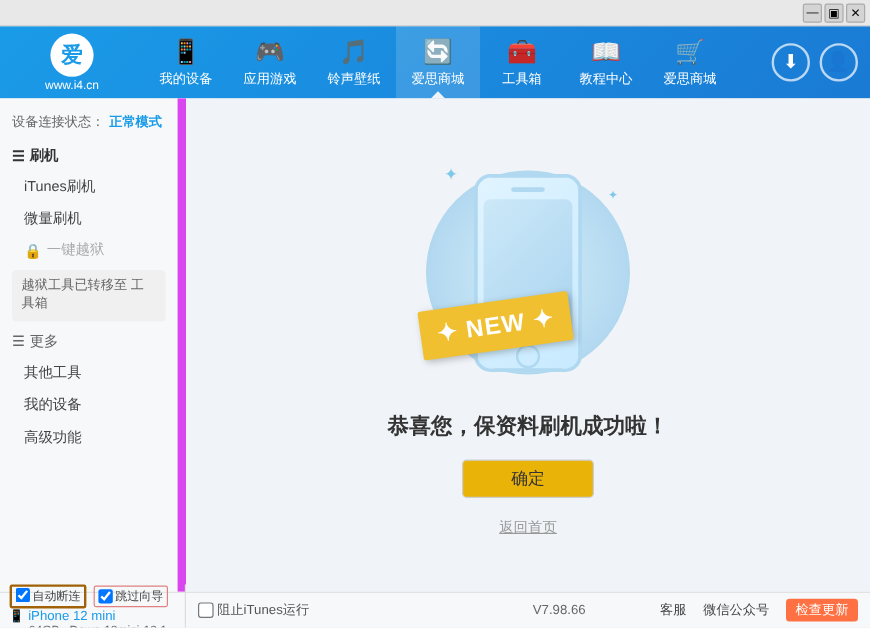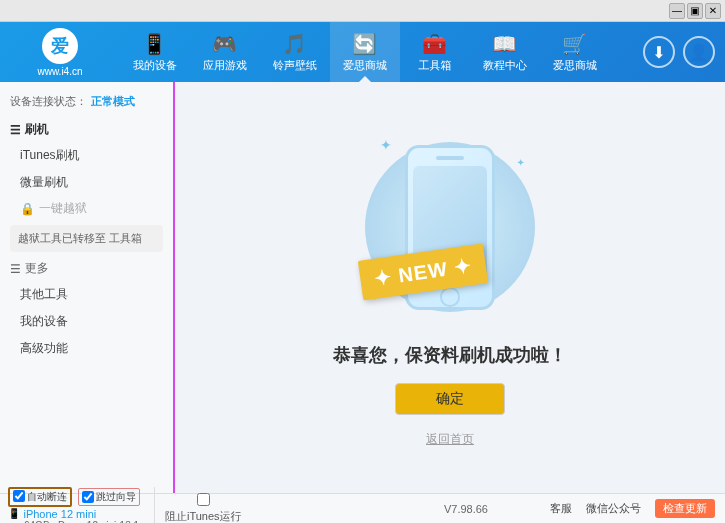--- a/index.html
+++ b/index.html
@@ -98,23 +98,23 @@
     }
 
     
     .main-layout {
       display: flex;
       height: calc(523px - 22px - 60px - 30px);
     }
 
     
     .sidebar {
-      width: 175px;
+      width: 155px;
       background: #f7f8fa;
-      border-right: 2px solid #d946ef;
+      border-right: 7px solid #d946ef;
       padding: 8px 0;
       overflow-y: auto;
     }
     .sidebar-status {
       font-size: 11px;
       color: #666;
       padding: 4px 10px 8px;
       display: flex;
       align-items: center;
       gap: 4px;
@@ -406,21 +406,21 @@
       <span style="color:#1a9be8;">📱</span>
       <span style="color:#1a9be8;font-weight:normal;font-size:11px;">iPhone 12 mini</span>
     </div>
     <div style="font-size:10px;color:#666;padding-left:16px;">
       <span>64GB</span>
       &nbsp;
       <span>Down-12mini-13.1</span>
     </div>
   </div>
 
-  <div style="padding:0 10px;font-size:11px;color:#555;display:flex;align-items:center;gap:3px;flex-direction:column;">
+  <div style="padding:0 10px;font-size:11px;color:#555;display:flex;align-items:center;gap:3px;">
     <input type="checkbox" style="">
     <span>阻止iTunes运行</span>
   </div>
 
   <div style="margin-left:auto;display:flex;align-items:center;gap:14px;padding-right:10px;font-size:11px;color:#666;">
     <span>V7.98.66</span>
     <span style="cursor:pointer;color:#444;margin-left:48px;">客服</span>
     <span style="cursor:pointer;color:#444;">微信公众号</span>
     <button style="background:#ff7043;color:white;border:none;border-radius:3px;padding:2px 8px;font-size:11px;cursor:pointer;">检查更新</button>
   </div>

